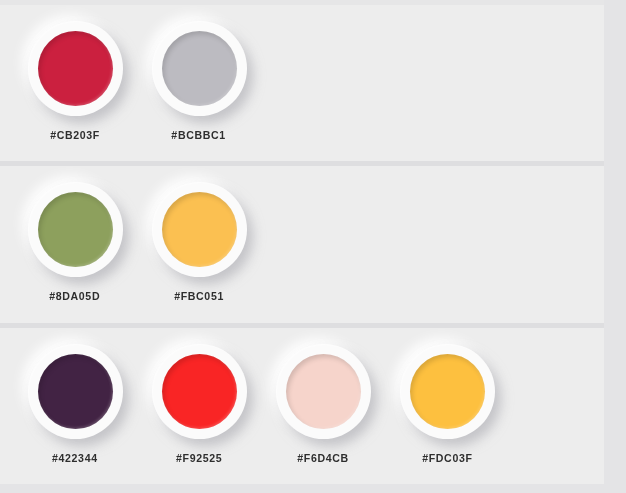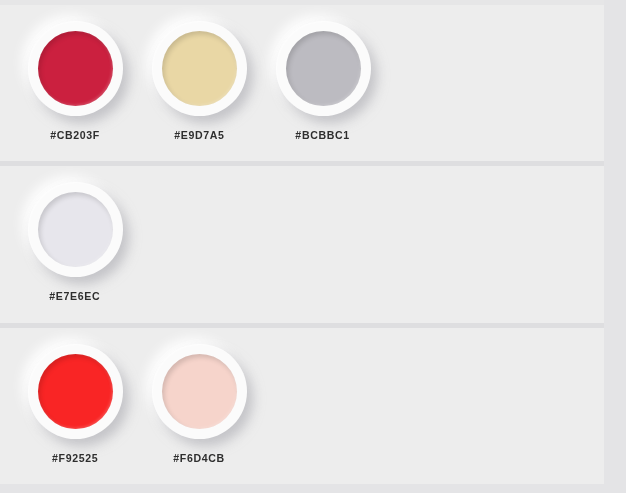--- a/index.html
+++ b/index.html
@@ -104,55 +104,67 @@
 
   <div class="swatch-row">
     <div class="swatch-cell">
       <div class="swatch-puck">
         <div class="swatch-color" style="background: rgb(203, 32, 63);"></div>
       </div>
       <div class="swatch-label">#CB203F</div>
     </div>
     <div class="swatch-cell">
       <div class="swatch-puck">
-        <div class="swatch-color" style="background: rgb(233, 215, 165);"></div>
-      </div>
-      <div class="swatch-label">#E9D7A5</div>
-    </div>
-    <div class="swatch-cell">
-      <div class="swatch-puck">
         <div class="swatch-color" style="background: rgb(188, 187, 193);"></div>
       </div>
       <div class="swatch-label">#BCBBC1</div>
     </div>
   </div>
 
   <div class="panel-divider divider-mid"></div>
 
   <div class="swatch-row">
     <div class="swatch-cell">
       <div class="swatch-puck">
-        <div class="swatch-color" style="background: rgb(231, 230, 236);"></div>
+        <div class="swatch-color" style="background: rgb(141, 160, 93);"></div>
       </div>
-      <div class="swatch-label">#E7E6EC</div>
+      <div class="swatch-label">#8DA05D</div>
+    </div>
+    <div class="swatch-cell">
+      <div class="swatch-puck">
+        <div class="swatch-color" style="background: rgb(251, 192, 81);"></div>
+      </div>
+      <div class="swatch-label">#FBC051</div>
     </div>
   </div>
 
   <div class="panel-divider divider-mid"></div>
 
   <div class="swatch-row">
+    <div class="swatch-cell">
+      <div class="swatch-puck">
+        <div class="swatch-color" style="background: rgb(66, 35, 68);"></div>
+      </div>
+      <div class="swatch-label">#422344</div>
+    </div>
     <div class="swatch-cell">
       <div class="swatch-puck">
         <div class="swatch-color" style="background: rgb(249, 37, 37);"></div>
       </div>
       <div class="swatch-label">#F92525</div>
     </div>
     <div class="swatch-cell">
       <div class="swatch-puck">
         <div class="swatch-color" style="background: rgb(246, 212, 203);"></div>
       </div>
       <div class="swatch-label">#F6D4CB</div>
     </div>
+    <div class="swatch-cell">
+      <div class="swatch-puck">
+        <div class="swatch-color" style="background: rgb(253, 192, 63);"></div>
+      </div>
+      <div class="swatch-label">#FDC03F</div>
+    </div>
   </div>
 
   <div class="panel-divider divider-bottom"></div>
 
 </div>
 
 </body></html>

